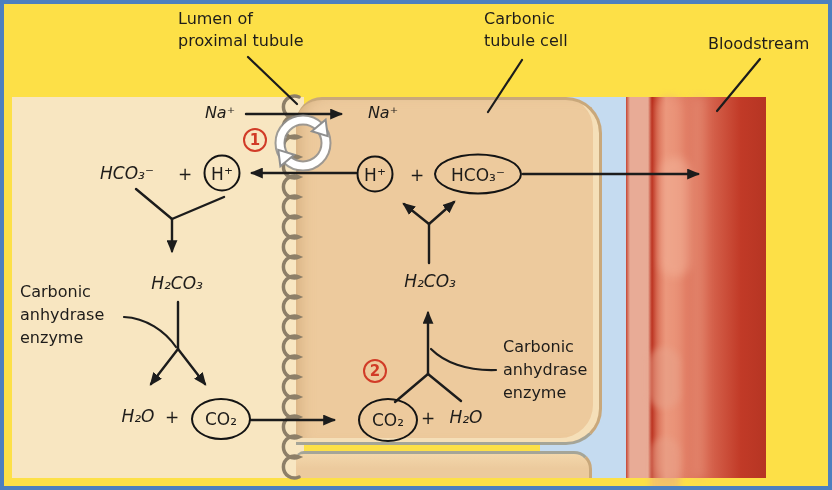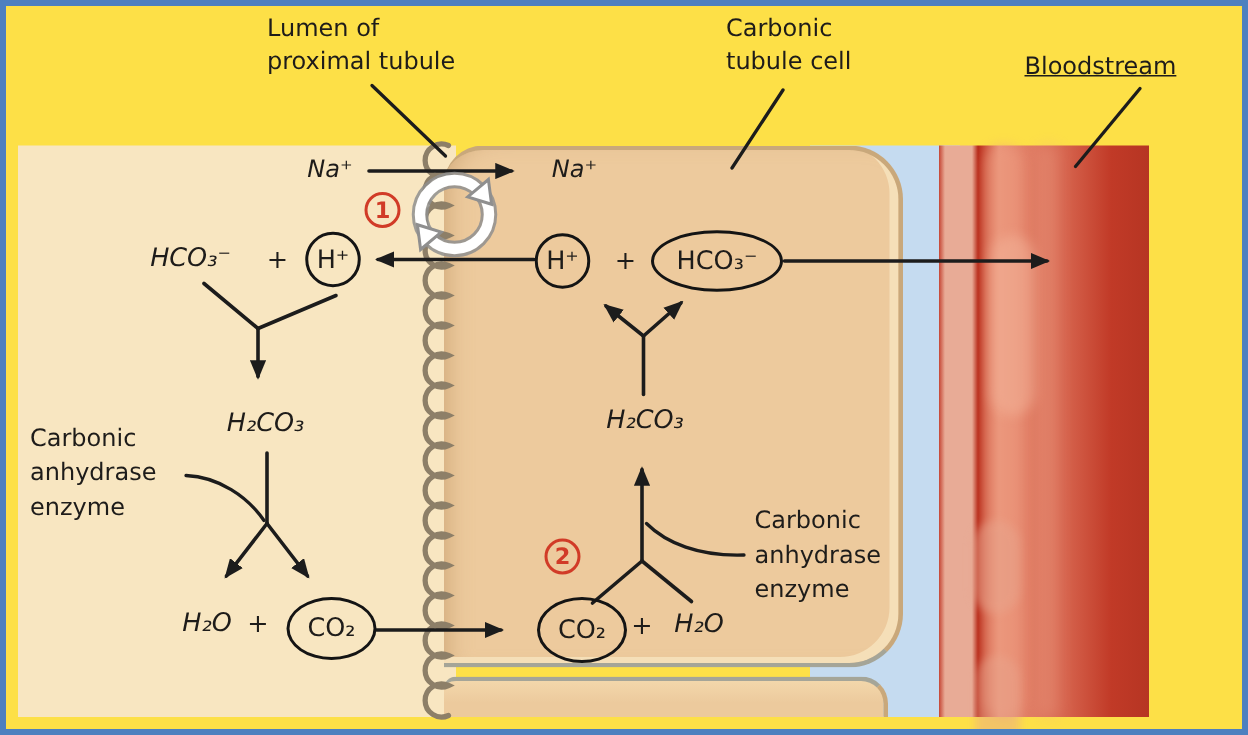--- a/index.html
+++ b/index.html
@@ -106,21 +106,21 @@
       <circle cx="303" cy="143" r="23" fill="none" stroke="#ffffff" stroke-width="7"></circle>
       <path d="M-2,-9 L12,0 L-2,9 z" transform="translate(320,127) rotate(50)" fill="#ffffff" stroke="#8f8f8f" stroke-width="2"></path>
       <path d="M-2,-9 L12,0 L-2,9 z" transform="translate(286,159) rotate(230)" fill="#ffffff" stroke="#8f8f8f" stroke-width="2"></path>
     </g>
   </svg>
 
   <div class="tl" style="left:178px; top:8px;">Lumen of
 proximal tubule</div>
   <div class="tl" style="left:484px; top:8px;">Carbonic
 tubule cell</div>
-  <div class="tl" style="left:683px; top:33px;text-decoration:underline;">Bloodstream</div>
+  <div class="tl" style="left:708px; top:33px;">Bloodstream</div>
 
   <div class="badge" style="left:255px; top:140px;">1</div>
   <div class="badge" style="left:375px; top:371px;">2</div>
 
   <div class="t" style="left:220px; top:113px; font-size:16px;">Na⁺</div>
   <div class="t" style="left:127px; top:173px;">HCO₃⁻</div>
   <div class="t" style="left:185px; top:174px;">+</div>
   <div class="circ" style="left:222px; top:173px;">H⁺</div>
   <div class="t" style="left:177px; top:283px;">H₂CO₃</div>
   <div class="tl" style="left:20px; top:280px; line-height:23px;">Carbonic

